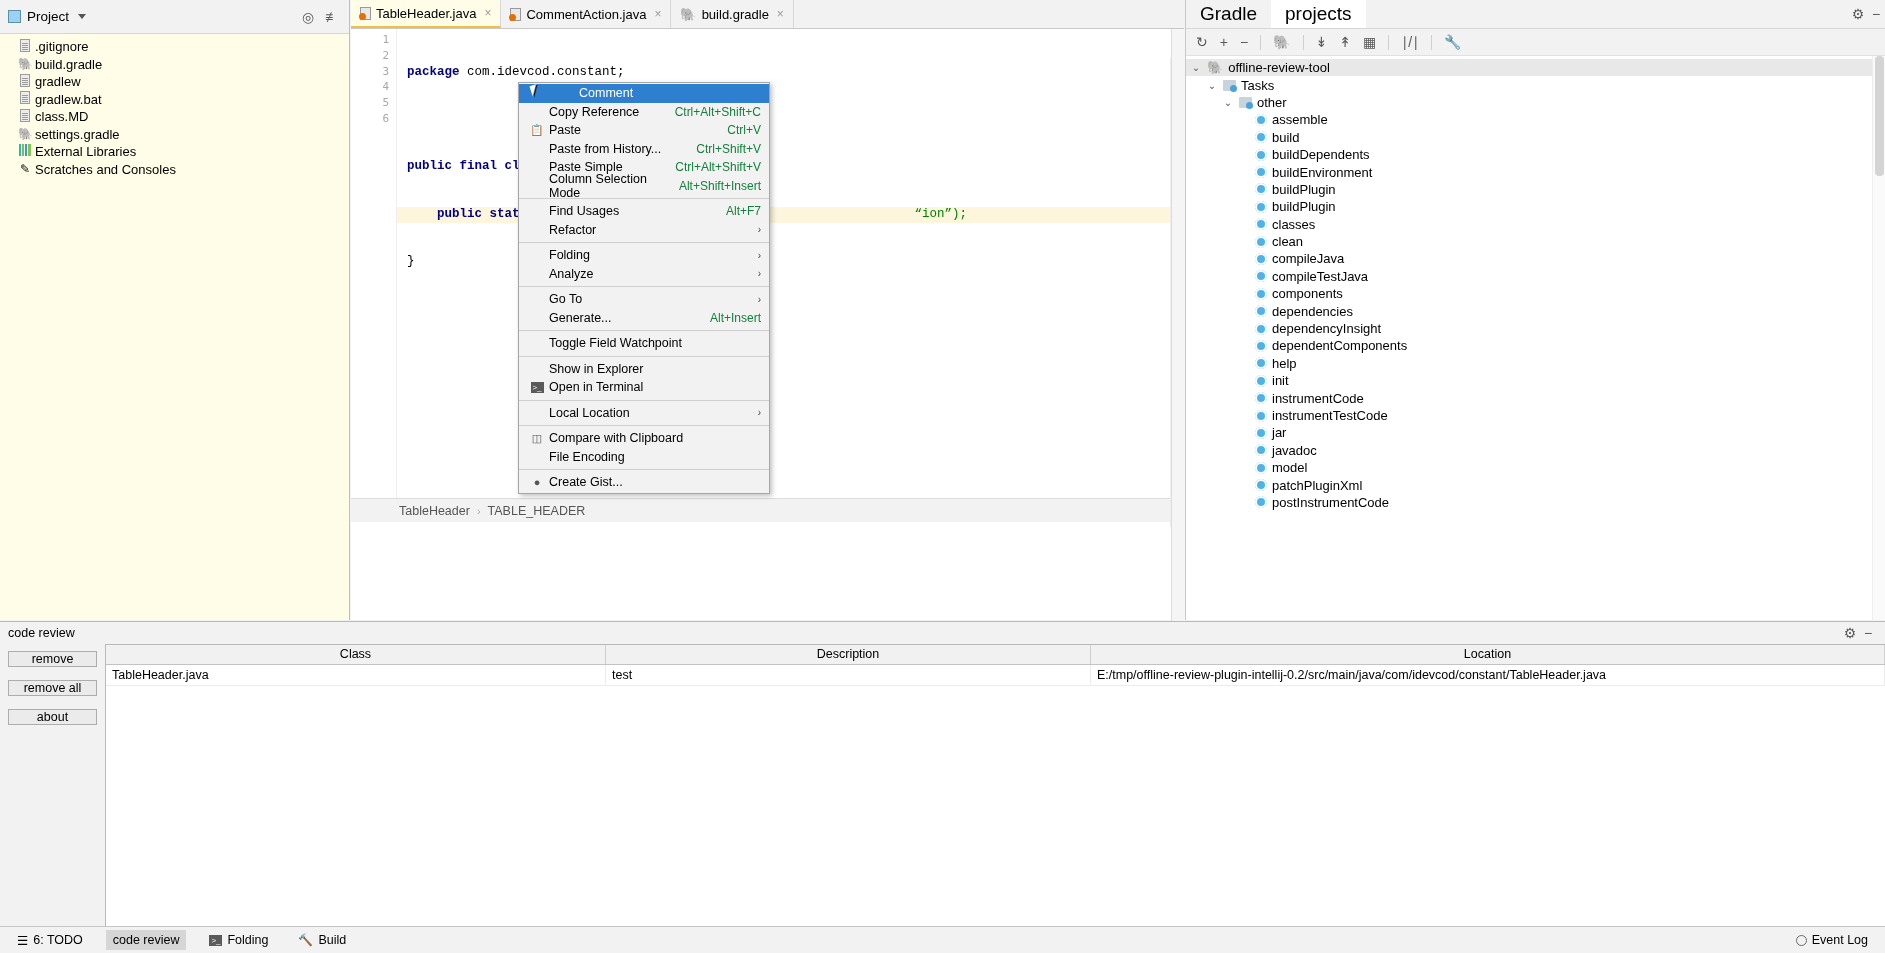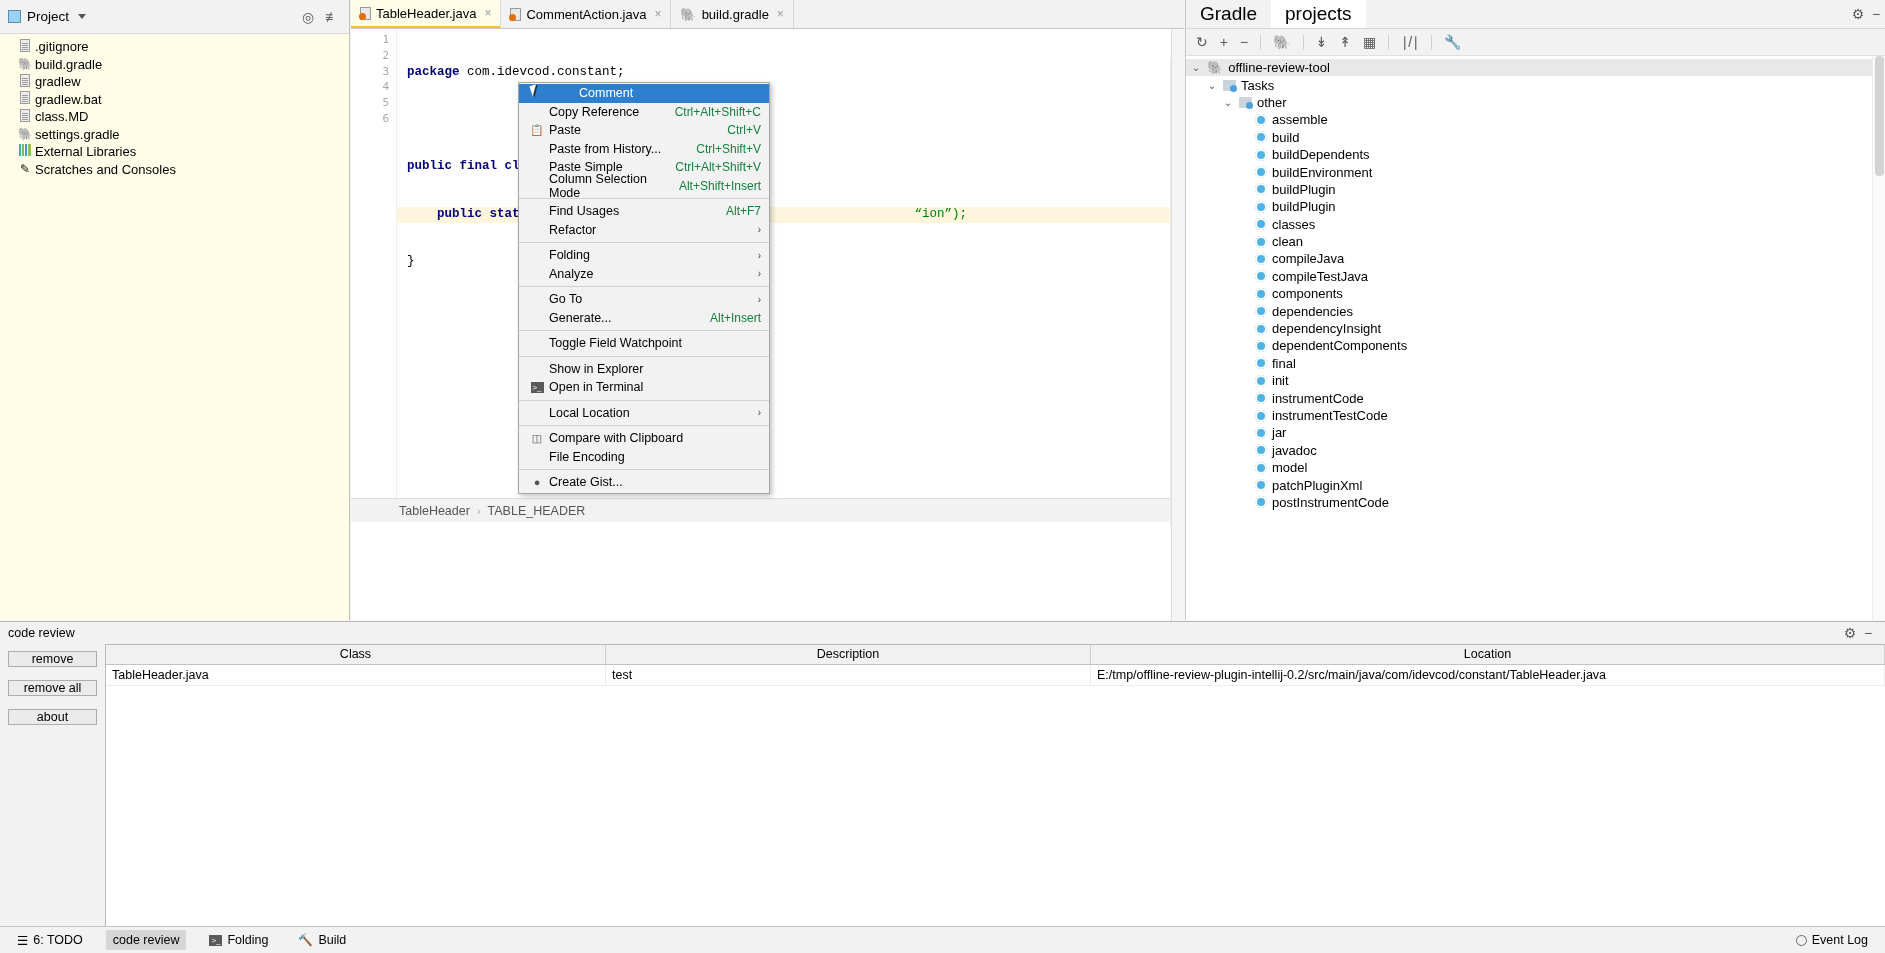--- a/index.html
+++ b/index.html
@@ -429,21 +429,21 @@
       <div class="gr" style="padding-left:69px">
           <span class="gear"></span>
           <span>dependencyInsight</span>
         </div>
       <div class="gr" style="padding-left:69px">
           <span class="gear"></span>
           <span>dependentComponents</span>
         </div>
       <div class="gr" style="padding-left:69px">
           <span class="gear"></span>
-          <span>final</span>
+          <span>help</span>
         </div>
       <div class="gr" style="padding-left:69px">
           <span class="gear"></span>
           <span>init</span>
         </div>
       <div class="gr" style="padding-left:69px">
           <span class="gear"></span>
           <span>instrumentCode</span>
         </div>
       <div class="gr" style="padding-left:69px">

